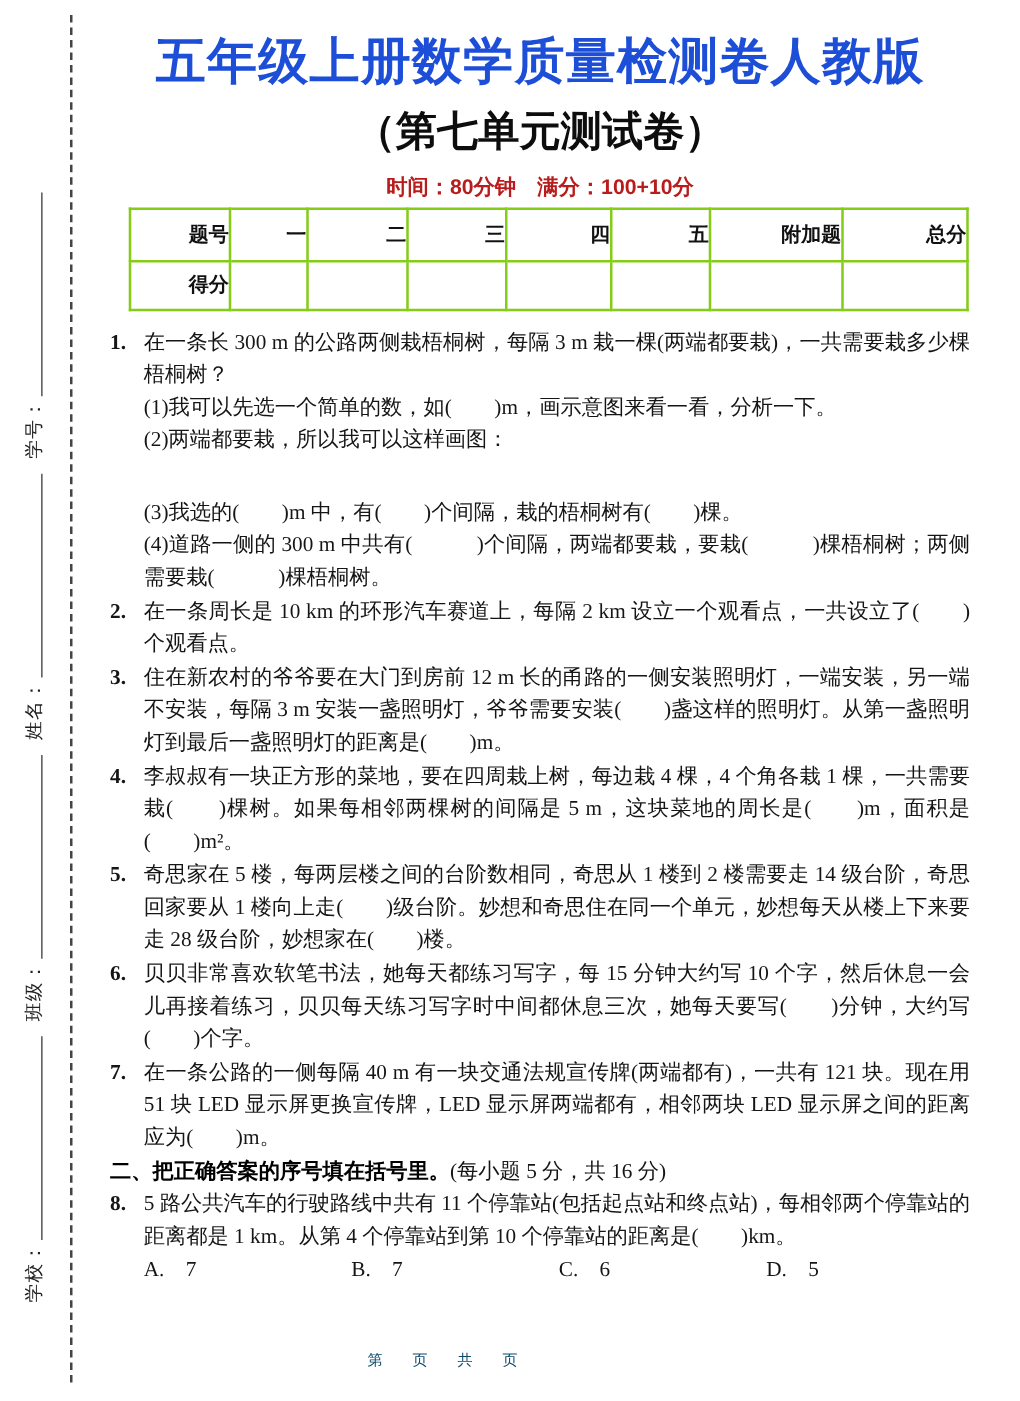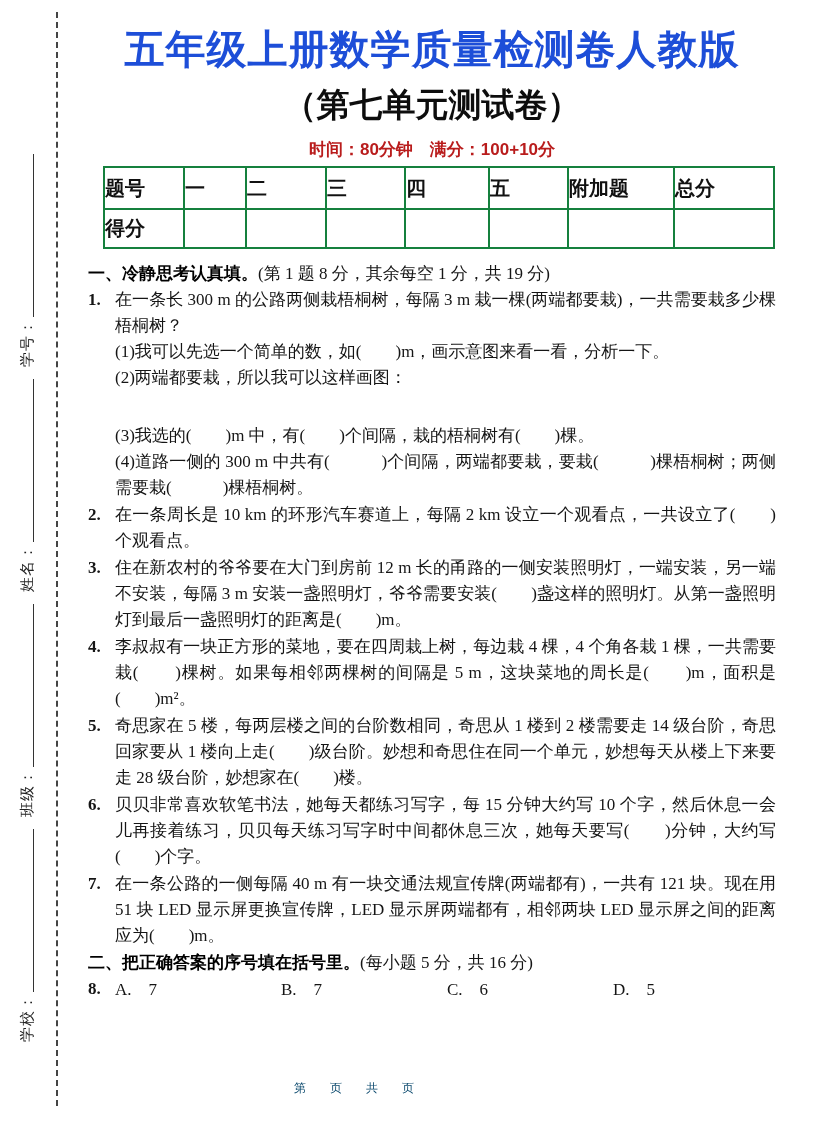--- a/index.html
+++ b/index.html
@@ -37,22 +37,22 @@
   .meta{
     margin-top:14px;margin-bottom:5px;text-align:center;font-size:17px;
     font-weight:bold;color:#b91c1c;
     font-family:"Liberation Sans","DejaVu Sans",sans-serif;
   }
   
   table.score{
     border-collapse:collapse;margin-left:15px;width:670px;table-layout:fixed;
   }
   table.score td{
-    border:2px solid #15803d;text-align:left;vertical-align:middle;
-    font-size:20px;font-weight:600;color:#111;padding:0;
+    border:2px solid #84cc16;text-align:right;vertical-align:middle;
+    font-size:16px;font-weight:600;color:#111;padding:0;
   }
   tr.thead td{height:40px;}
   tr.tscore td{height:37px;}
   
   .sections{margin-top:12px;font-size:17px;line-height:26px;color:#151515;}
   .sec-head{font-size:17px;}
   .sec-head .h-bold{font-weight:bold;color:#000;}
   .sec-head .h-note{font-weight:normal;}
   .q{position:relative;padding-left:27px;margin:0 0 1px 0;text-align:justify;}
   .qnum{position:absolute;left:0;top:0;font-weight:600;}
@@ -129,23 +129,20 @@
       <td></td>
       <td></td>
       <td></td>
       <td></td>
     </tr>
   </tbody>
     </table>
 
   <div class="sections">
 
-    <div class="sec-head">
-      <span class="h-bold">一、冷静思考认真填。</span><span class="h-note">(第 1 题 8 分，其余每空 1 分，共 19 分)</span>
-    </div>
 
     <div class="q">
       <span class="qnum">1.</span>
       <span>在一条长 300 m 的公路两侧栽梧桐树，每隔 3 m 栽一棵(两端都要栽)，一共需要栽多少棵梧桐树？</span>
       <div class="sub" style="padding-left:0">(1)我可以先选一个简单的数，如(　　)m，画示意图来看一看，分析一下。</div>
       <div class="sub" style="padding-left:0">(2)两端都要栽，所以我可以这样画图：</div>
       <div class="draw-space"></div>
       <div class="sub" style="padding-left:0">(3)我选的(　　)m 中，有(　　)个间隔，栽的梧桐树有(　　)棵。</div>
       <div class="sub" style="padding-left:0">(4)道路一侧的 300 m 中共有(　　　)个间隔，两端都要栽，要栽(　　　)棵梧桐树；两侧需要栽(　　　)棵梧桐树。</div>
     </div>
@@ -179,20 +176,21 @@
       <span class="qnum">7.</span>
       <span>在一条公路的一侧每隔 40 m 有一块交通法规宣传牌(两端都有)，一共有 121 块。现在用 51 块 LED 显示屏更换宣传牌，LED 显示屏两端都有，相邻两块 LED 显示屏之间的距离应为(　　)m。</span>
     </div>
 
     <div class="sec-head">
       <span class="h-bold">二、把正确答案的序号填在括号里。</span><span class="h-note">(每小题 5 分，共 16 分)</span>
     </div>
 
     <div class="q">
       <span class="qnum">8.</span>
+      <span>5 路公共汽车的行驶路线中共有 11 个停靠站(包括起点站和终点站)，每相邻两个停靠站的距离都是 1 km。从第 4 个停靠站到第 10 个停靠站的距离是(　　)km。</span>
     </div>
     <div class="options">
       <span class="opt">A.　7</span>
       <span class="opt">B.　7</span>
       <span class="opt">C.　6</span>
       <span class="opt">D.　5</span>
     </div>
 
   </div>
 </div>

